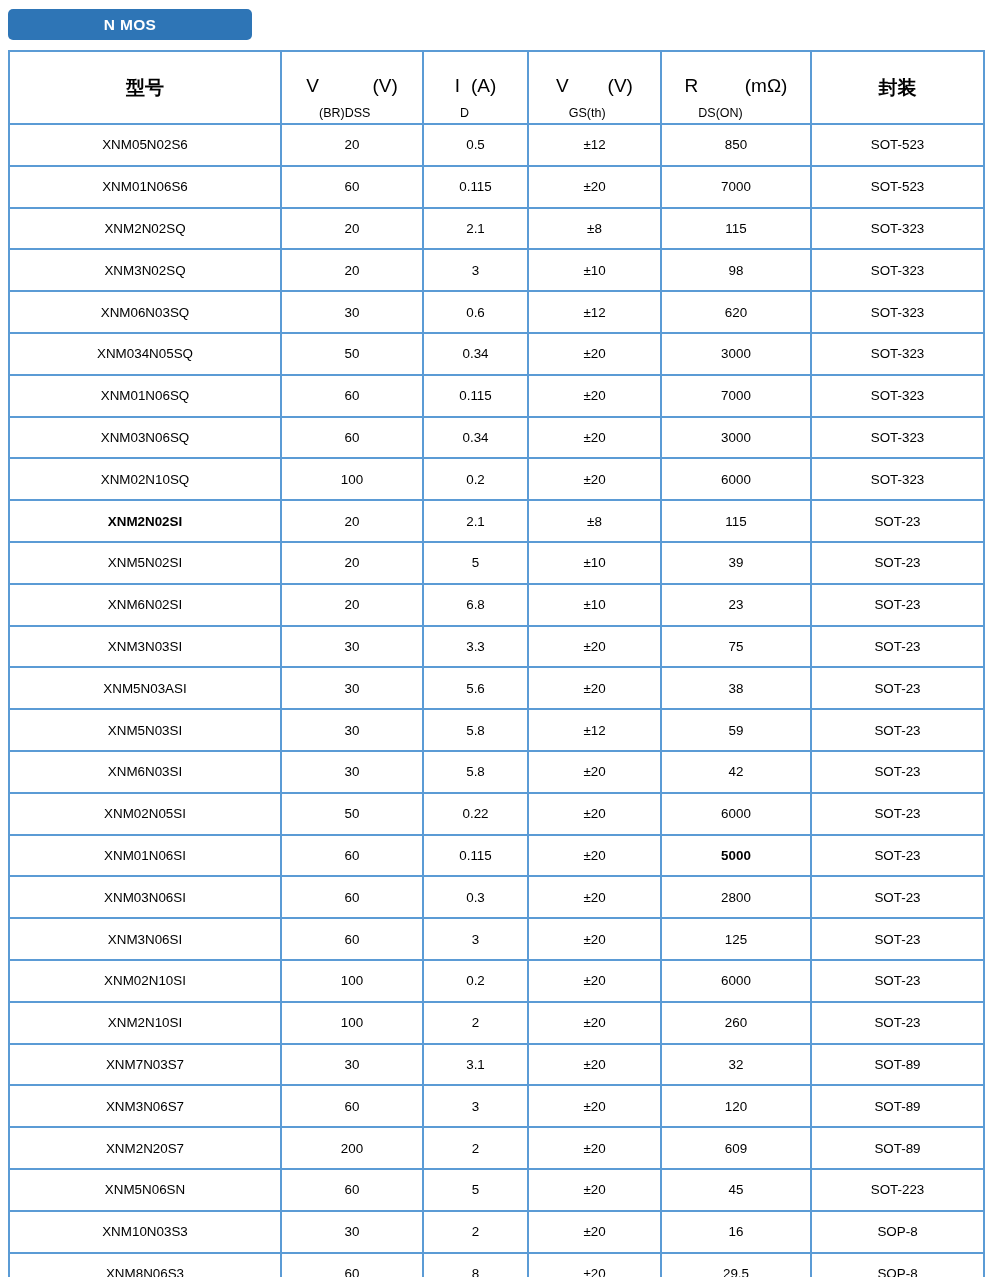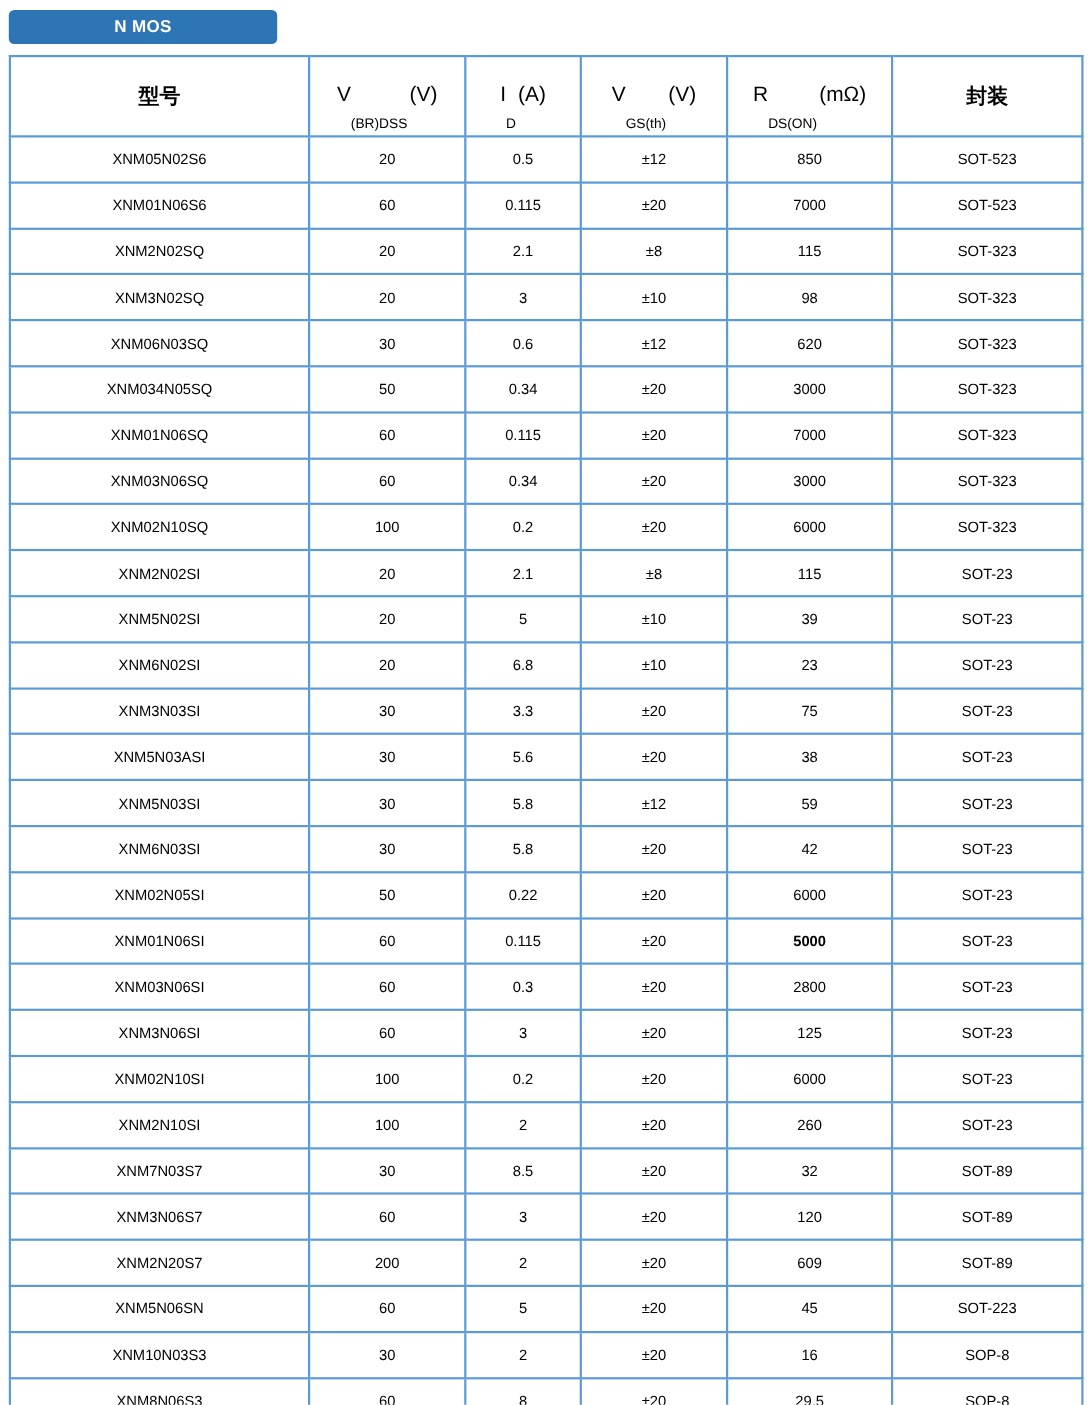--- a/index.html
+++ b/index.html
@@ -203,21 +203,21 @@
           </tr>
           <tr>
             <td style="border-color: rgb(91, 155, 213);">XNM02N10SQ</td>
             <td style="border-color: rgb(91, 155, 213);">100</td>
             <td style="border-color: rgb(91, 155, 213);">0.2</td>
             <td style="border-color: rgb(91, 155, 213);">±20</td>
             <td style="border-color: rgb(91, 155, 213);">6000</td>
             <td style="border-color: rgb(91, 155, 213);">SOT-323</td>
           </tr>
           <tr>
-            <td style="border-color: rgb(91, 155, 213);">XNM2N02SI</td>
+            <td style="border-color: rgb(91, 155, 213); font-weight: bold;">XNM2N02SI</td>
             <td style="border-color: rgb(91, 155, 213);">20</td>
             <td style="border-color: rgb(91, 155, 213);">2.1</td>
             <td style="border-color: rgb(91, 155, 213);">±8</td>
             <td style="border-color: rgb(91, 155, 213);">115</td>
             <td style="border-color: rgb(91, 155, 213);">SOT-23</td>
           </tr>
           <tr>
             <td style="border-color: rgb(91, 155, 213);">XNM5N02SI</td>
             <td style="border-color: rgb(91, 155, 213);">20</td>
             <td style="border-color: rgb(91, 155, 213);">5</td>
@@ -309,21 +309,21 @@
             <td style="border-color: rgb(91, 155, 213);">XNM2N10SI</td>
             <td style="border-color: rgb(91, 155, 213);">100</td>
             <td style="border-color: rgb(91, 155, 213);">2</td>
             <td style="border-color: rgb(91, 155, 213);">±20</td>
             <td style="border-color: rgb(91, 155, 213);">260</td>
             <td style="border-color: rgb(91, 155, 213);">SOT-23</td>
           </tr>
           <tr>
             <td style="border-color: rgb(91, 155, 213);">XNM7N03S7</td>
             <td style="border-color: rgb(91, 155, 213);">30</td>
-            <td style="border-color: rgb(91, 155, 213);">8.5</td>
+            <td style="border-color: rgb(91, 155, 213);">3.1</td>
             <td style="border-color: rgb(91, 155, 213);">±20</td>
             <td style="border-color: rgb(91, 155, 213);">32</td>
             <td style="border-color: rgb(91, 155, 213);">SOT-89</td>
           </tr>
           <tr>
             <td style="border-color: rgb(91, 155, 213);">XNM3N06S7</td>
             <td style="border-color: rgb(91, 155, 213);">60</td>
             <td style="border-color: rgb(91, 155, 213);">3</td>
             <td style="border-color: rgb(91, 155, 213);">±20</td>
             <td style="border-color: rgb(91, 155, 213);">120</td>

